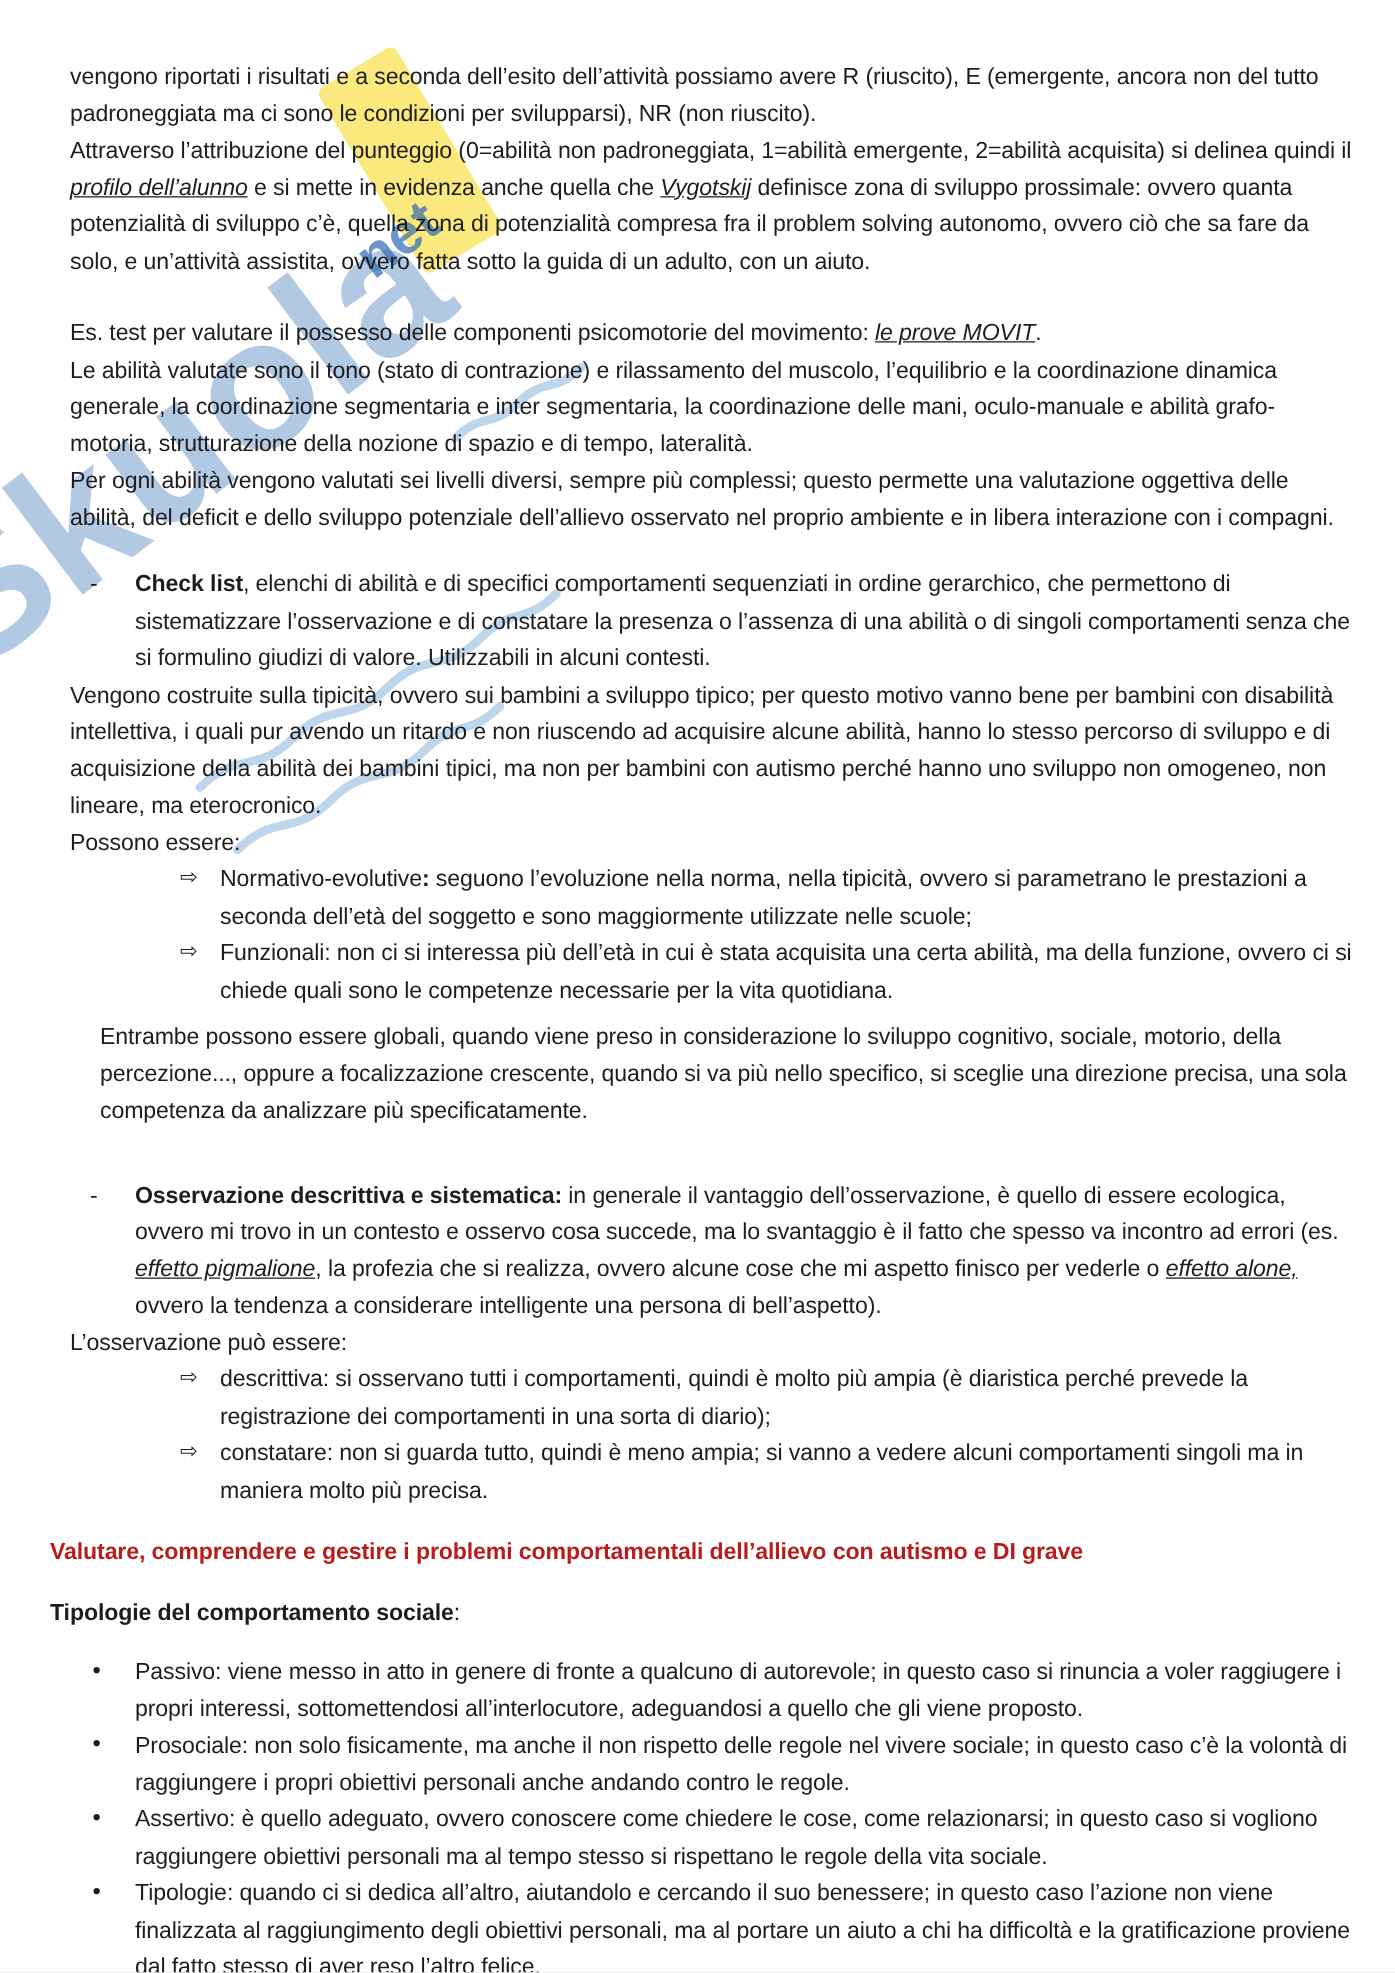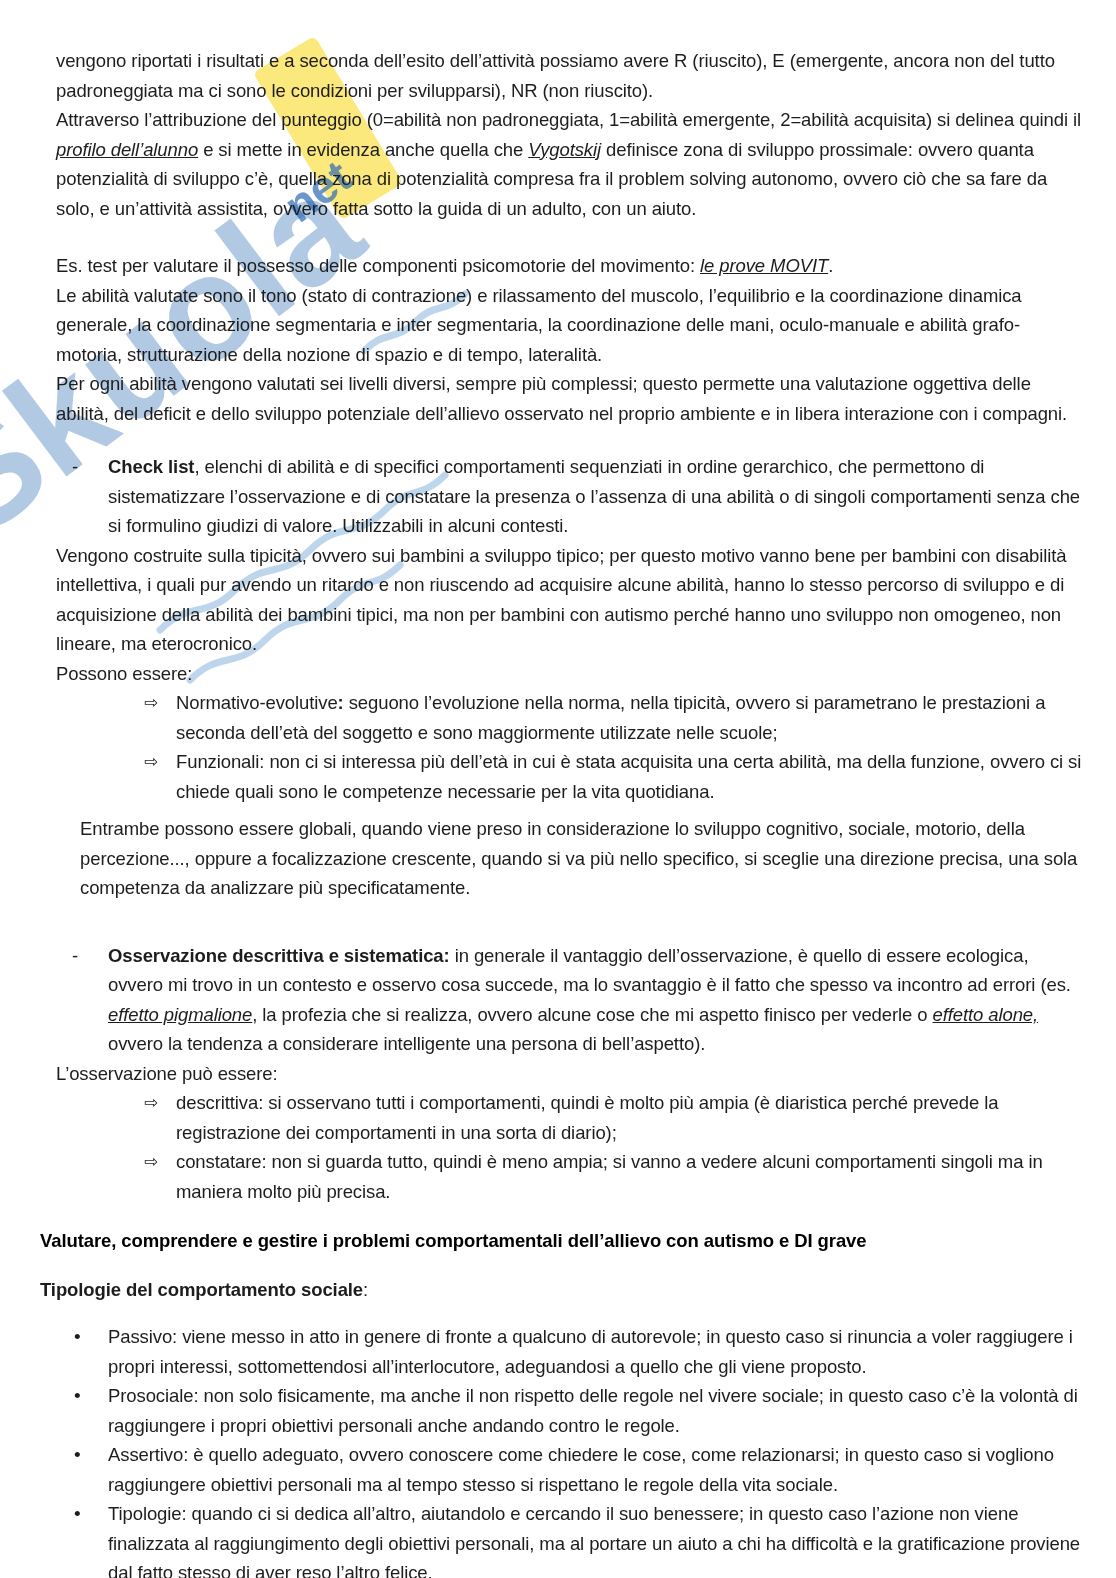--- a/index.html
+++ b/index.html
@@ -44,21 +44,21 @@
   .t-arrow{padding-left:176px;}
   .t-dot {padding-left:108px;}
   .t-h   {padding-left:40px;}
   .marker{position:absolute;top:0;}
   .t-dash .marker{left:72px;}
   .t-arrow .marker{left:144px;font-family:"DejaVu Sans",sans-serif;font-size:17px;}
   .t-dot .marker{left:74px;font-size:19px;}
   .fb{font-weight:bold;}
   .fi{font-style:italic;text-decoration:underline;}
   .fu{}
-  .fr{color:#000000;}
+  .fr{color:#b91c1c;}
 </style>
 </head>
 <body>
 
 <div id="page">
 
   <div class="watermark" aria-hidden="true">
     <div class="wm-diamond"></div>
     <div class="wm-brand">Skuola</div>
     <div class="wm-badge">net</div>

